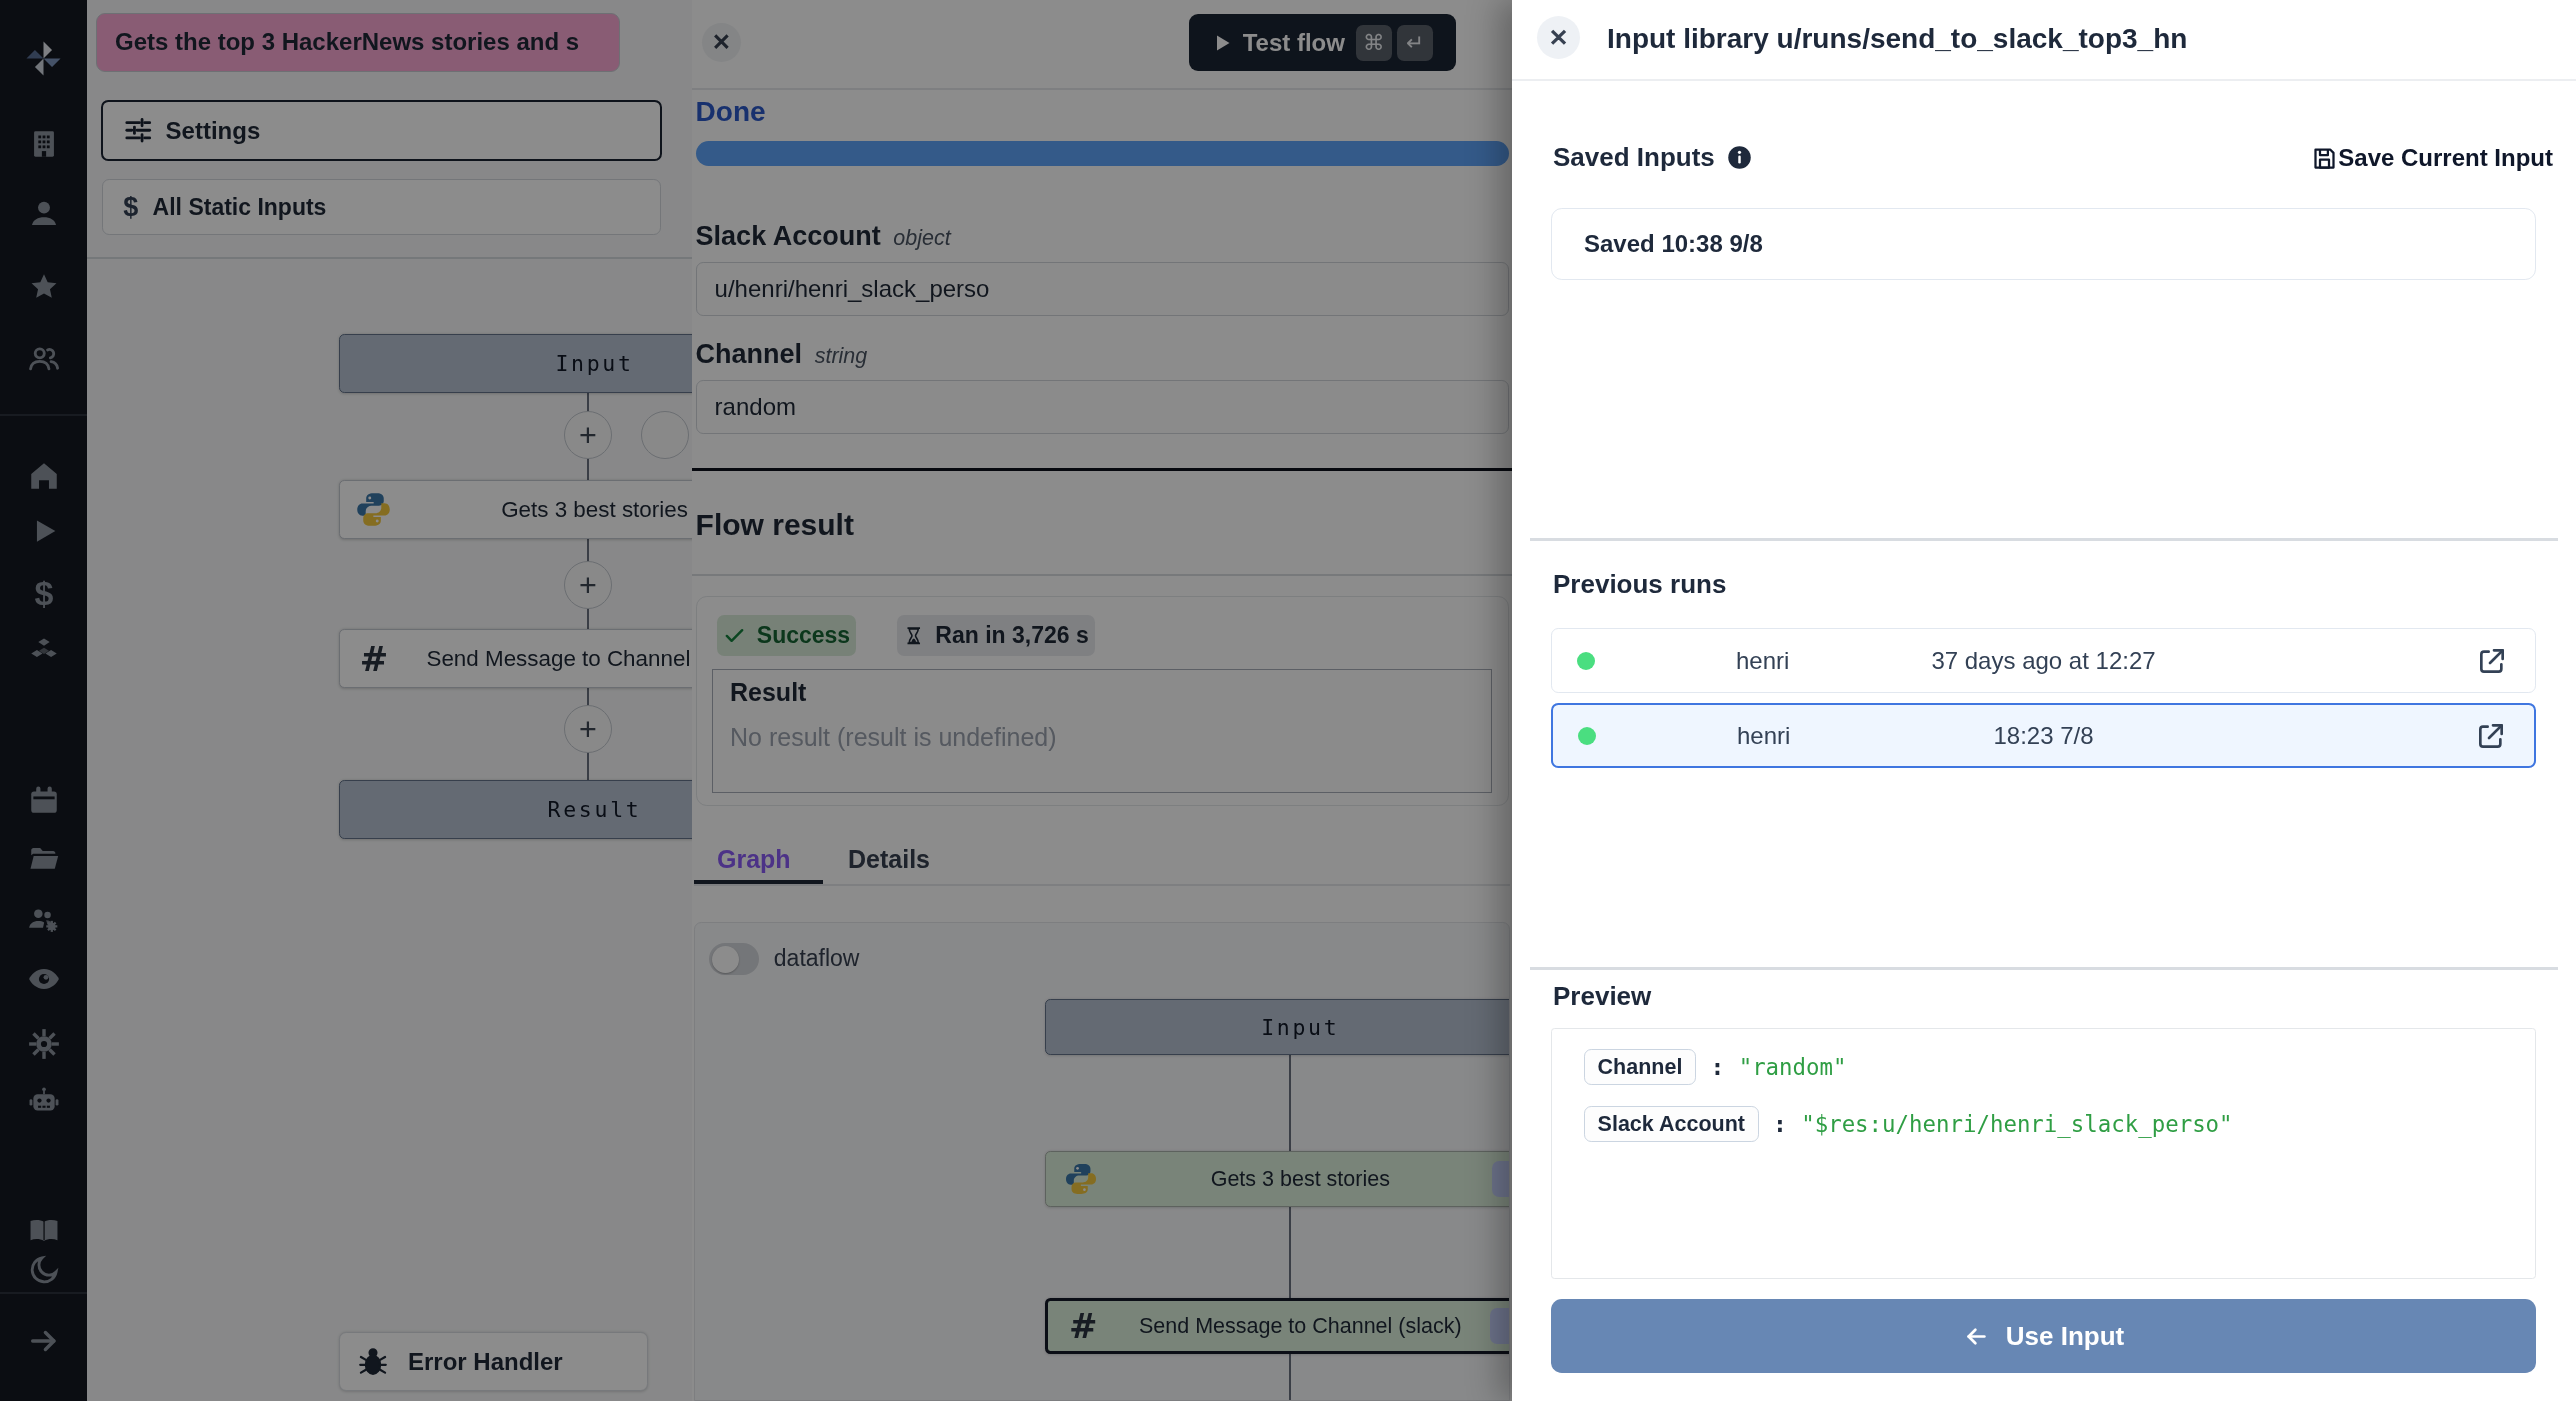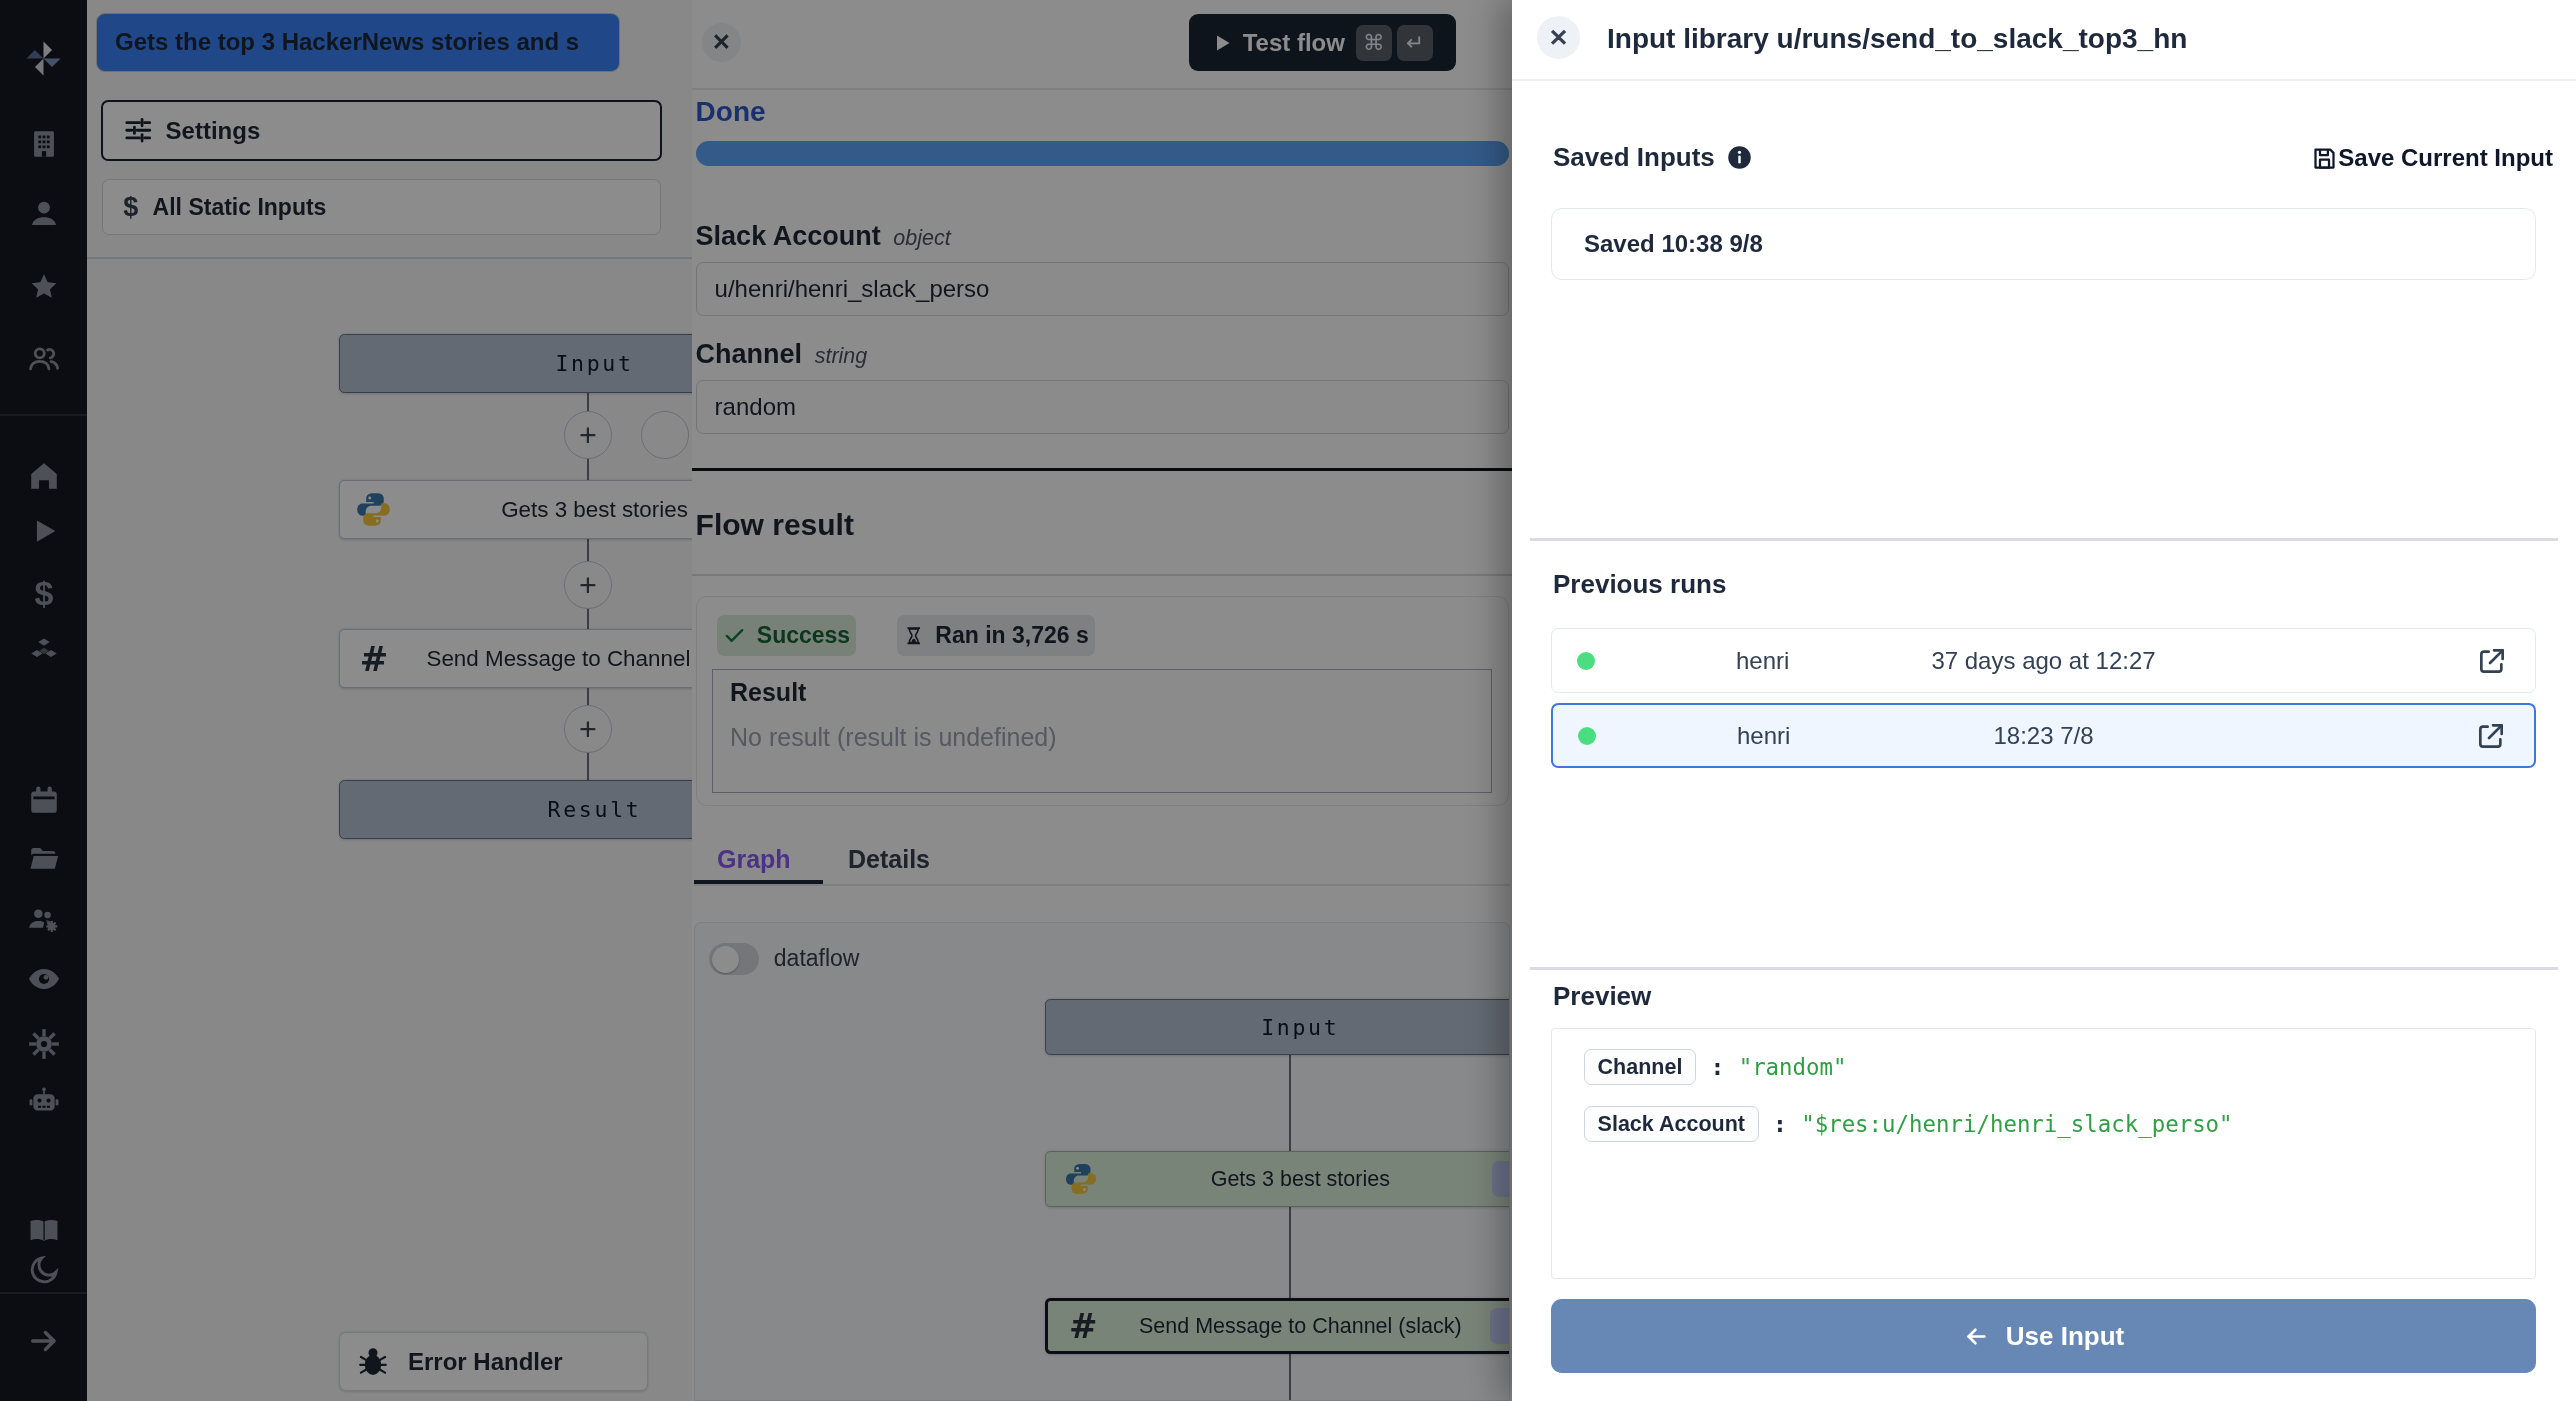--- a/index.html
+++ b/index.html
@@ -10,21 +10,21 @@
   
   #sidebar { position:absolute; left:0; top:0; width:87px; height:1401px; background:#141922; z-index:5; }
   .side-item { position:absolute; left:25px; width:38px; height:38px; display:flex; align-items:center; justify-content:center; color:#8d949f; }
   .side-item svg { width:34px; height:34px; }
   .side-div { position:absolute; left:0; width:87px; height:1.8px; background:#2c323d; }
   .logo { position:absolute; left:23px; top:38px; width:41px; height:41px; }
 
   
   #editor { position:absolute; left:87px; top:0; width:605px; height:1401px; background:#f7f8f9; overflow:hidden; z-index:1; }
   .flow-title { position:absolute; left:9px; top:12.6px; width:524px; height:59px; border:1.8px solid #c8cdd4; border-radius:9px;
-                background:#3b82f6; font-size:24px; font-weight:600; color:#1f2937; padding:0 18px; white-space:nowrap; overflow:hidden;
+                background:#f9a8d4; font-size:24px; font-weight:600; color:#1f2937; padding:0 18px; white-space:nowrap; overflow:hidden;
                 font-family:"Liberation Sans",sans-serif; }
   .settings-box { position:absolute; left:13.5px; top:100px; width:561px; height:61px; background:#fff; border:2.7px solid #1b2332;
                   border-radius:7.2px; display:flex; align-items:center; gap:12.6px; padding-left:20px; font-size:24px; font-weight:700; }
   .static-box { position:absolute; left:15.2px; top:179px; width:559px; height:56px; background:#fff; border:1.8px solid #d3d7dd;
                 border-radius:7.2px; display:flex; align-items:center; gap:14.4px; padding-left:20px; font-size:23px; font-weight:600; }
   .editor-hr { position:absolute; left:0; top:257px; width:605px; height:1.8px; background:#d6dade; }
 
   .vline { position:absolute; background:#6b7280; width:1.8px; }
   .node { position:absolute; left:252px; width:511px; height:59px; border-radius:5.4px; display:flex; align-items:center;
           box-shadow:0 0.9px 2.7px rgba(0,0,0,0.18); border:1.8px solid #c3c8cf; background:#fff; }

